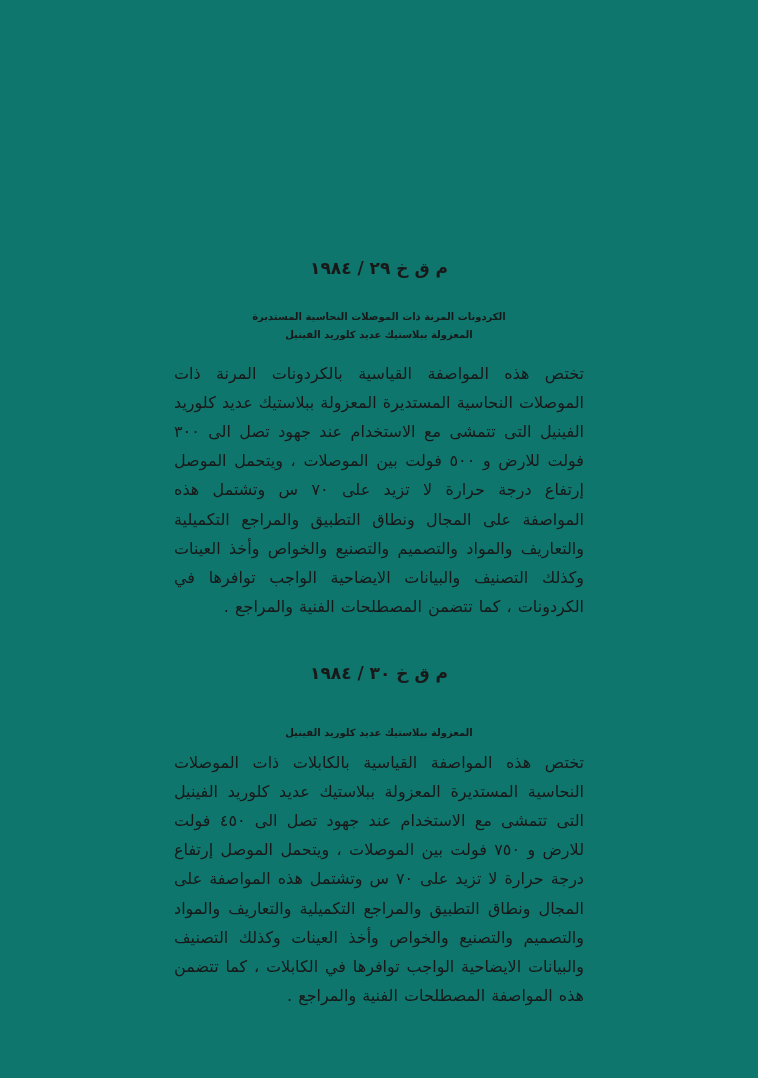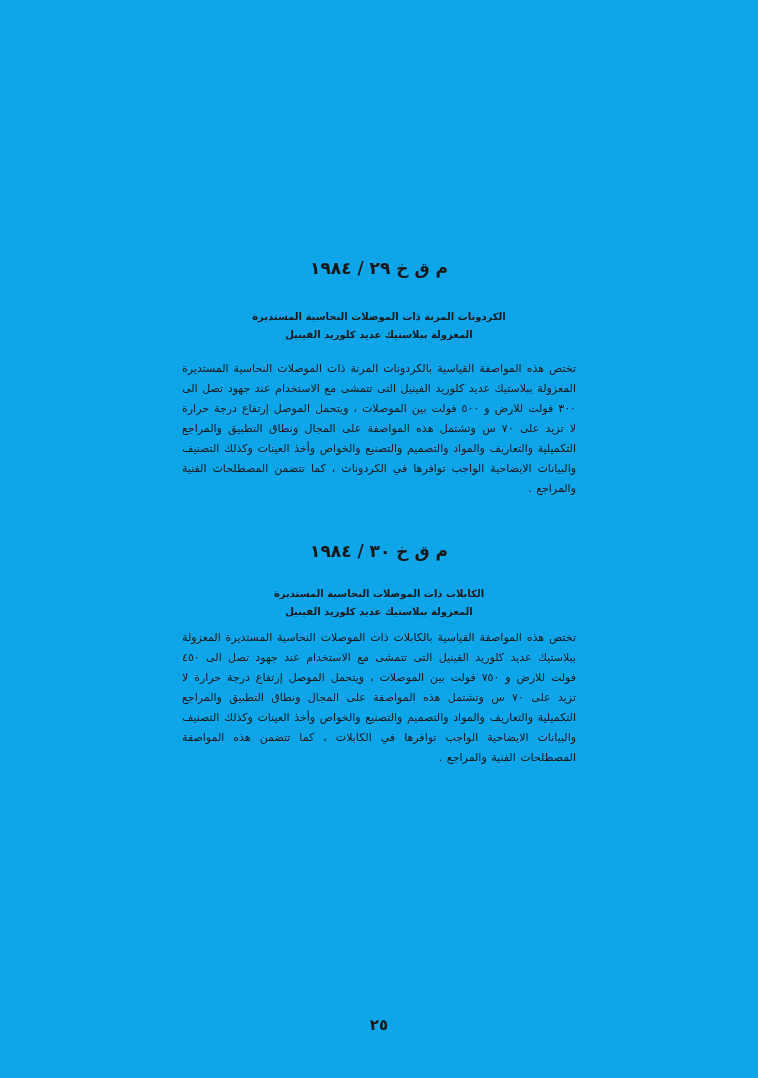--- a/index.html
+++ b/index.html
@@ -4,21 +4,21 @@
 <style>
   html, body {
     margin: 0;
     padding: 0;
     background: #ffffff;
   }
   .page {
     position: relative;
     width: 758px;
     height: 1078px;
-    background: #0ea5e9;
+    background: #0f766e;
     overflow: hidden;
     font-family: "DejaVu Sans", sans-serif;
     color: #181818;
   }
   .content {
     position: absolute;
     top: 258px;
     right: 174px;
     width: 410px;
     direction: rtl;
@@ -38,25 +38,25 @@
     text-align: center;
     font-weight: bold;
     font-size: 10px;
     line-height: 1.75;
     margin: 0 0 16px 0;
   }
   .std-title.tight {
     margin-bottom: 6px;
   }
   .std-body {
-    font-size: 11px;
+    font-size: 16px;
     line-height: 1.82;
     text-align: justify;
     text-justify: inter-word;
-    margin: 8px;
+    margin: 0;
     word-spacing: 1px;
   }
   .page-number {
     position: absolute;
     bottom: 44px;
     left: 0;
     right: 0;
     text-align: center;
     direction: rtl;
     font-weight: bold;
@@ -74,22 +74,21 @@
       <h3 class="std-title">
         <span>الكردونات المرنة ذات الموصلات النحاسية المستديرة</span><br>
         <span>المعزولة ببلاستيك عديد كلوريد الفينيل</span>
       </h3>
       <p class="std-body">تختص هذه المواصفة القياسية بالكردونات المرنة ذات الموصلات النحاسية المستديرة المعزولة ببلاستيك عديد كلوريد الفينيل التى تتمشى مع الاستخدام عند جهود تصل الى ٣٠٠ فولت للارض و ٥٠٠ فولت بين الموصلات ، ويتحمل الموصل إرتفاع درجة حرارة لا تزيد على ٧٠ س وتشتمل هذه المواصفة على المجال ونطاق التطبيق والمراجع التكميلية والتعاريف والمواد والتصميم والتصنيع والخواص وأخذ العينات وكذلك التصنيف والبيانات الايضاحية الواجب توافرها في الكردونات ، كما تتضمن المصطلحات الفنية والمراجع .</p>
     </section>
 
     <section>
       <h2 class="std-code second">م ق خ ٣٠ / ١٩٨٤</h2>
       <h3 class="std-title tight">
-        <span>الكابلات ذات الموصلات النحاسية المستديرة</span><br>
+        <br>
         <span>المعزولة ببلاستيك عديد كلوريد الفينيل</span>
       </h3>
       <p class="std-body">تختص هذه المواصفة القياسية بالكابلات ذات الموصلات النحاسية المستديرة المعزولة ببلاستيك عديد كلوريد الفينيل التى تتمشى مع الاستخدام عند جهود تصل الى ٤٥٠ فولت للارض و ٧٥٠ فولت بين الموصلات ، ويتحمل الموصل إرتفاع درجة حرارة لا تزيد على ٧٠ س وتشتمل هذه المواصفة على المجال ونطاق التطبيق والمراجع التكميلية والتعاريف والمواد والتصميم والتصنيع والخواص وأخذ العينات وكذلك التصنيف والبيانات الايضاحية الواجب توافرها في الكابلات ، كما تتضمن هذه المواصفة المصطلحات الفنية والمراجع .</p>
     </section>
 
   </div>
 
-  <div class="page-number">٢٥</div>
 </div>
 
 </body></html>

